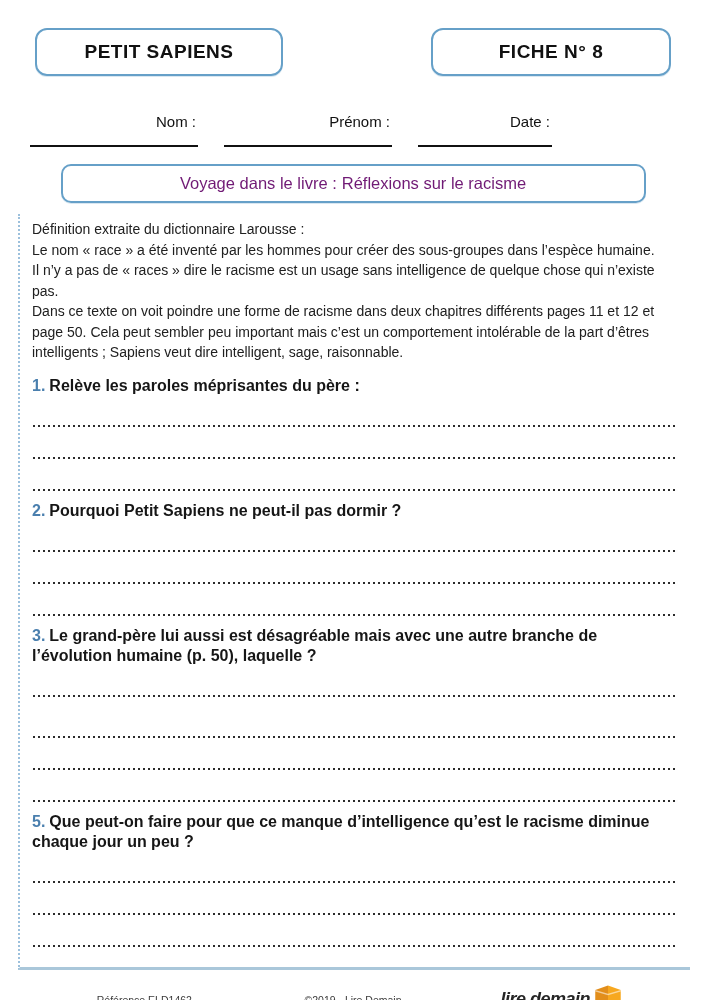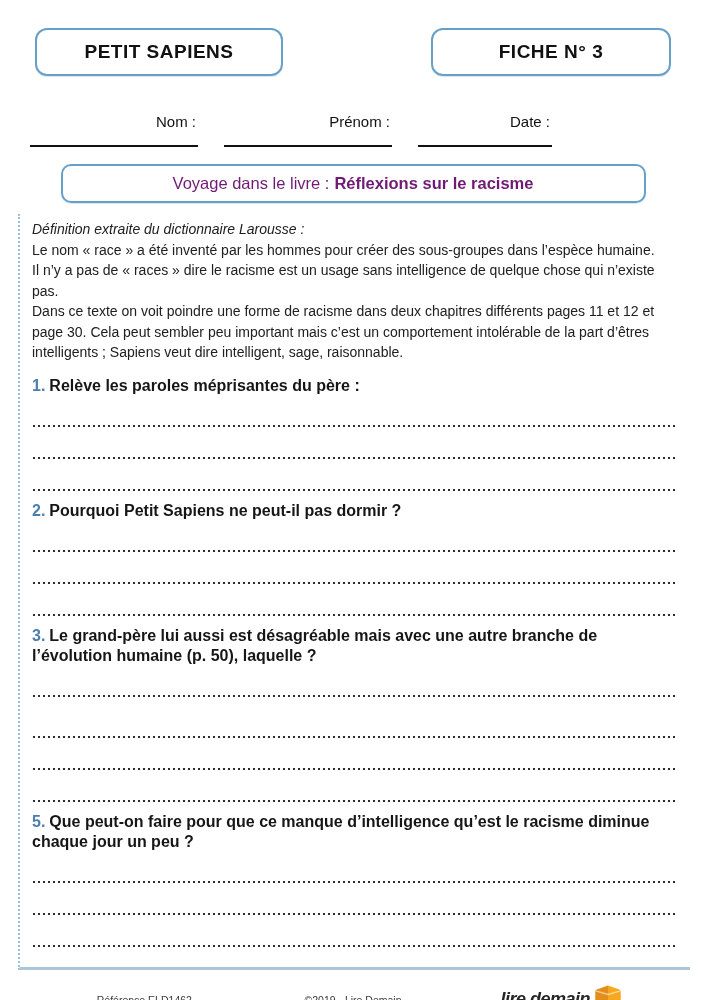--- a/index.html
+++ b/index.html
@@ -44,31 +44,31 @@
   .fill-line.date{width:134px;}
 
   
   .title-box{
     margin:17px auto 0 auto;width:585px;height:39px;
     border:2px solid var(--accent);border-radius:10px;
     display:flex;align-items:center;justify-content:center;
     font-size:16.5px;color:#701a75;
     box-shadow:0 1px 0 rgba(102,160,200,.25);
   }
-  .title-box .em{font-weight:bold;margin-left:5px;}
+  .title-box .em{font-weight:normal;margin-left:5px;}
 
   
   .content{
     margin:11px 16px 0 18px;
     border-left:2px dotted var(--dotted);
     border-bottom:3px solid var(--divider);
     padding:5px 12px 10px 12px;
   }
   .intro{font-size:14px;line-height:20.5px;color:#202020;}
-  .intro .lede{font-style:italic;}
+  .intro .lede{}
   .intro p{margin:0;}
 
   .questions{margin-top:13px;}
   .question{margin-bottom:9px;}
   .question-text{font-size:16px;font-weight:bold;line-height:20px;color:#161616;}
   .q-num{color:var(--qnum);margin-right:4px;}
   .answer-line{
     height:32px;cursor:text;
     background-image:radial-gradient(circle at 2px 2px,#2b2b2b 1.15px,transparent 1.5px);
     background-size:5px 4px;background-repeat:repeat-x;background-position:left bottom;
@@ -90,21 +90,21 @@
 </head>
 <body>
 
 <div class="page">
 
   <div class="header-row">
     <div class="badge-box left">
       <span>PETIT SAPIENS</span>
     </div>
     <div class="badge-box right">
-      <span>FICHE N° 3</span>
+      <span>FICHE N° 8</span>
     </div>
   </div>
 
   <div class="identity-row">
     <div class="identity-field">
       <span class="identity-label">Nom :</span>
       <span class="fill-line nom"></span>
     </div>
     <div class="identity-field">
       <span class="identity-label">Prénom :</span>
@@ -120,21 +120,21 @@
     <span>Voyage dans le livre :</span>
     <span class="em">Réflexions sur le racisme</span>
   </div>
 
   <div class="content">
     <div class="intro">
       <p class="lede">Définition extraite du dictionnaire Larousse :</p>
       <div id="intro-paragraphs">
           <p>Le nom « race » a été inventé par les hommes pour créer des sous-groupes dans l’espèce humaine.</p>
           <p>Il n’y a pas de « races » dire le racisme est un usage sans intelligence de quelque chose qui n’existe pas.</p>
-          <p>Dans ce texte on voit poindre une forme de racisme dans deux chapitres différents pages 11 et 12 et page 30. Cela peut sembler peu important mais c’est un comportement intolérable de la part d’êtres intelligents ; Sapiens veut dire intelligent, sage, raisonnable.</p>
+          <p>Dans ce texte on voit poindre une forme de racisme dans deux chapitres différents pages 11 et 12 et page 50. Cela peut sembler peu important mais c’est un comportement intolérable de la part d’êtres intelligents ; Sapiens veut dire intelligent, sage, raisonnable.</p>
         </div>
     </div>
 
     <div class="questions" id="questions-container">
         <div class="question">
           <p class="question-text"><span class="q-num">1.</span><span>Relève les paroles méprisantes du père :</span></p>
           <div class="answer-line"></div>
           <div class="answer-line"></div>
           <div class="answer-line"></div>
         </div>

